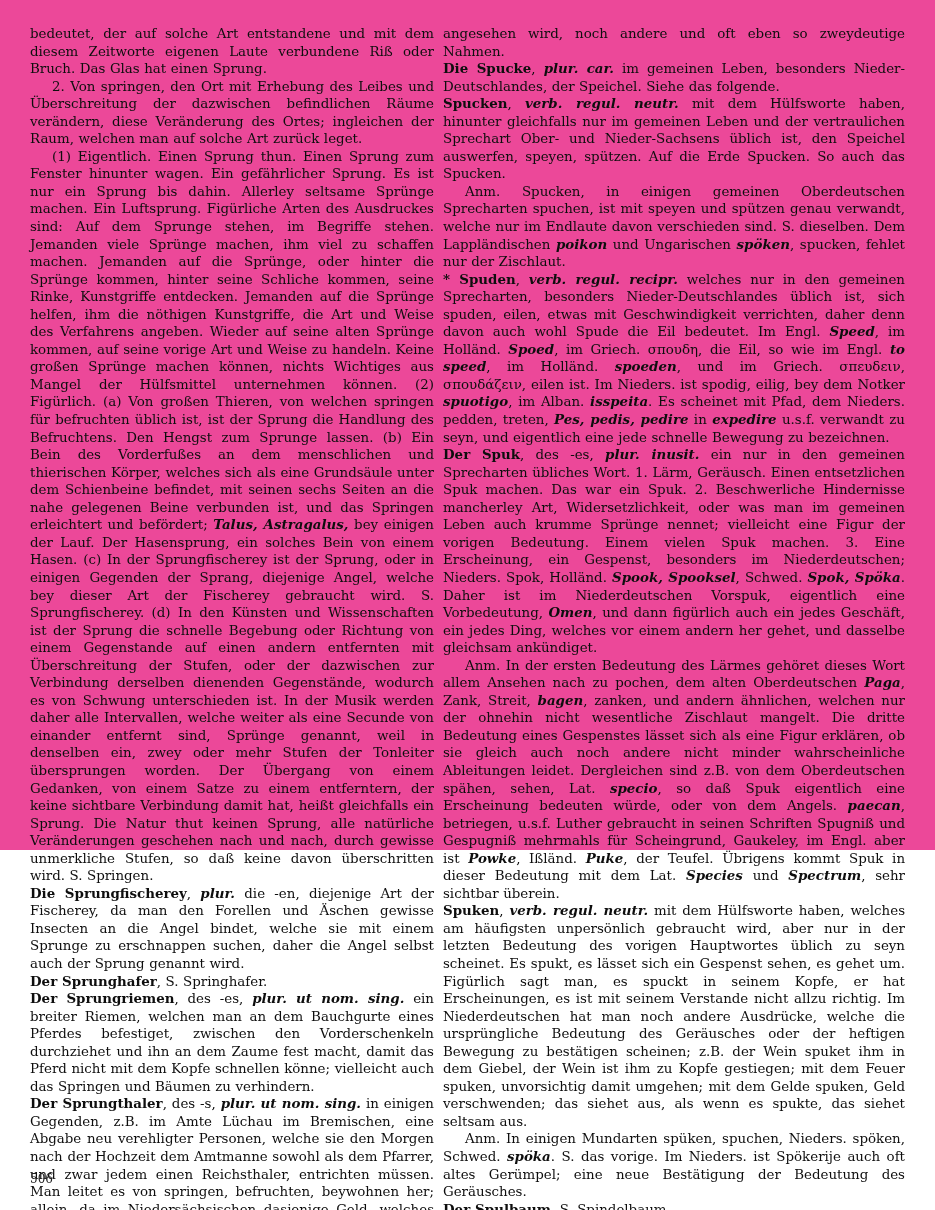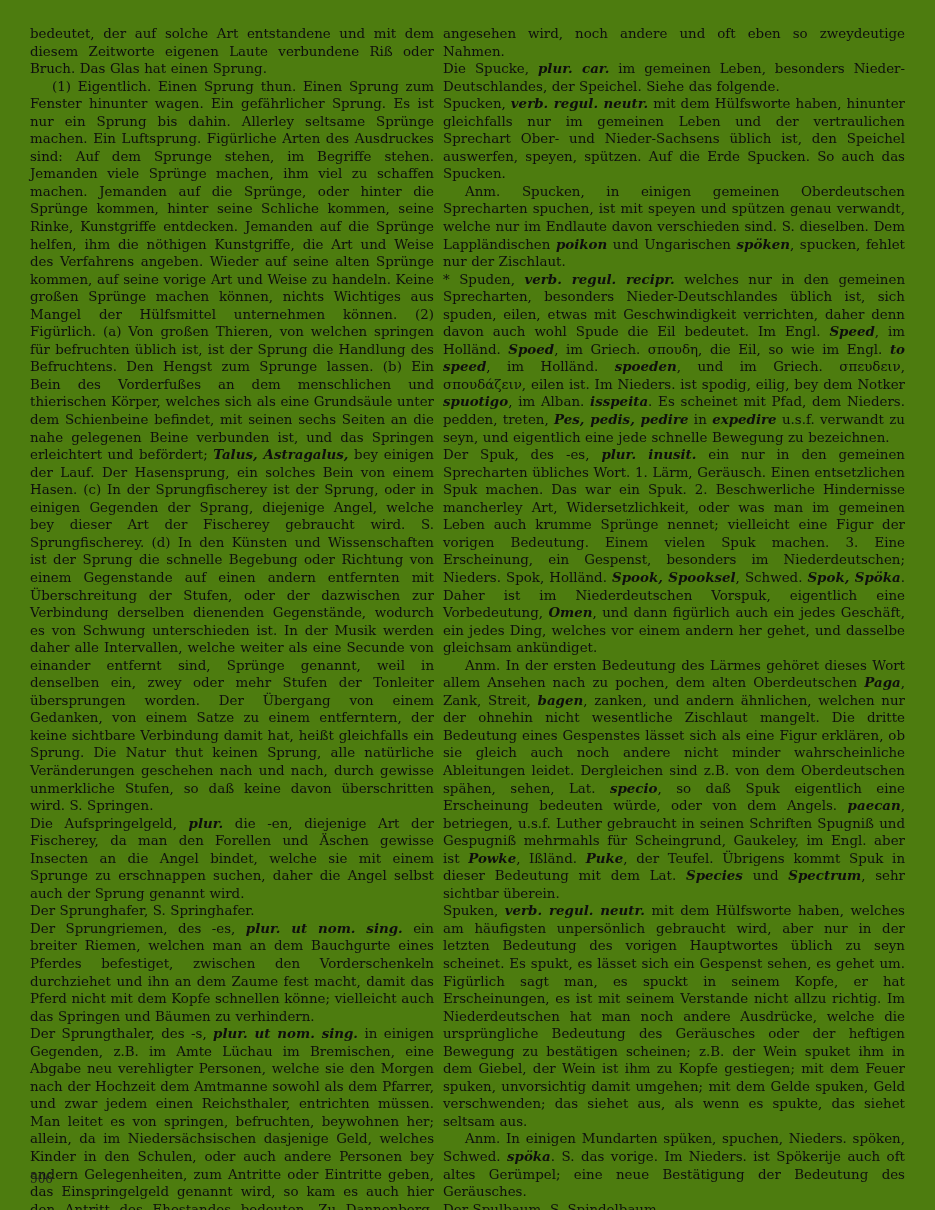--- a/index.html
+++ b/index.html
@@ -4,22 +4,22 @@
 <style>
   html, body { margin: 0; padding: 0; }
   body {
     width: 935px; height: 1210px;
     background: #ffffff;
     overflow: hidden;
     font-family: "DejaVu Serif", serif;
   }
   .sheet {
     position: relative;
-    width: 935px; height: 1210px;
-    background: #4d7c0f;
+    width: 935px; height: 850px;
+    background: #ec4899;
     color: #0e0e0e;
   }
   .cols {
     position: absolute;
     left: 30px; top: 25px;
     display: flex;
     gap: 9px;
   }
   .col { display: block; }
   .col-left  { width: 404px; }
@@ -27,38 +27,39 @@
   p.para {
     margin: 0;
     font-size: 13.4px;
     line-height: 17.55px;
     text-align: justify;
     hyphens: auto;
     -webkit-hyphens: auto;
     word-spacing: 0.02em;
   }
   p.indent { text-indent: 22px; }
-  .b { font-weight: normal; margin-top: 8px; }
+  .b { font-weight: bold; margin-top: 8px; }
   .i { font-style: italic; font-weight: bold; }
   .pagenum {
     position: absolute;
     left: 30px; top: 1172px;
     font-size: 12px;
     color: #222;
   }
 </style>
 </head>
 <body>
 
 <div class="sheet">
   <div class="cols">
     <div class="col col-left">
         <p class="para"><span>bedeutet, der auf solche Art entstandene und mit dem diesem Zeitworte eigenen Laute verbundene Riß oder Bruch. Das Glas hat einen Sprung.</span></p>
+        <p class="para indent"><span>2. Von springen, den Ort mit Erhebung des Leibes und Überschreitung der dazwischen befindlichen Räume verändern, diese Veränderung des Ortes; ingleichen der Raum, welchen man auf solche Art zurück leget.</span></p>
         <p class="para indent"><span>(1) Eigentlich. Einen Sprung thun. Einen Sprung zum Fenster hinunter wagen. Ein gefährlicher Sprung. Es ist nur ein Sprung bis dahin. Allerley seltsame Sprünge machen. Ein Luftsprung. Figürliche Arten des Ausdruckes sind: Auf dem Sprunge stehen, im Begriffe stehen. Jemanden viele Sprünge machen, ihm viel zu schaffen machen. Jemanden auf die Sprünge, oder hinter die Sprünge kommen, hinter seine Schliche kommen, seine Rinke, Kunstgriffe entdecken. Jemanden auf die Sprünge helfen, ihm die nöthigen Kunstgriffe, die Art und Weise des Verfahrens angeben. Wieder auf seine alten Sprünge kommen, auf seine vorige Art und Weise zu handeln. Keine großen Sprünge machen können, nichts Wichtiges aus Mangel der Hülfsmittel unternehmen können. (2) Figürlich. (a) Von großen Thieren, von welchen springen für befruchten üblich ist, ist der Sprung die Handlung des Befruchtens. Den Hengst zum Sprunge lassen. (b) Ein Bein des Vorderfußes an dem menschlichen und thierischen Körper, welches sich als eine Grundsäule unter dem Schienbeine befindet, mit seinen sechs Seiten an die nahe gelegenen Beine verbunden ist, und das Springen erleichtert und befördert; </span><span class="i">Talus, Astragalus,</span><span> bey einigen der Lauf. Der Hasensprung, ein solches Bein von einem Hasen. (c) In der Sprungfischerey ist der Sprung, oder in einigen Gegenden der Sprang, diejenige Angel, welche bey dieser Art der Fischerey gebraucht wird. S. Sprungfischerey. (d) In den Künsten und Wissenschaften ist der Sprung die schnelle Begebung oder Richtung von einem Gegenstande auf einen andern entfernten mit Überschreitung der Stufen, oder der dazwischen zur Verbindung derselben dienenden Gegenstände, wodurch es von Schwung unterschieden ist. In der Musik werden daher alle Intervallen, welche weiter als eine Secunde von einander entfernt sind, Sprünge genannt, weil in denselben ein, zwey oder mehr Stufen der Tonleiter übersprungen worden. Der Übergang von einem Gedanken, von einem Satze zu einem entferntern, der keine sichtbare Verbindung damit hat, heißt gleichfalls ein Sprung. Die Natur thut keinen Sprung, alle natürliche Veränderungen geschehen nach und nach, durch gewisse unmerkliche Stufen, so daß keine davon überschritten wird. S. Springen.</span></p>
-        <p class="para"><span class="b">Die Aufspringelgeld</span><span>, </span><span class="i">plur.</span><span> die -en, diejenige Art der Fischerey, da man den Forellen und Äschen gewisse Insecten an die Angel bindet, welche sie mit einem Sprunge zu erschnappen suchen, daher die Angel selbst auch der Sprung genannt wird.</span></p>
+        <p class="para"><span class="b">Die Sprungfischerey</span><span>, </span><span class="i">plur.</span><span> die -en, diejenige Art der Fischerey, da man den Forellen und Äschen gewisse Insecten an die Angel bindet, welche sie mit einem Sprunge zu erschnappen suchen, daher die Angel selbst auch der Sprung genannt wird.</span></p>
         <p class="para"><span class="b">Der Sprunghafer</span><span>, S. Springhafer.</span></p>
         <p class="para"><span class="b">Der Sprungriemen</span><span>, des -es, </span><span class="i">plur. ut nom. sing.</span><span> ein breiter Riemen, welchen man an dem Bauchgurte eines Pferdes befestiget, zwischen den Vorderschenkeln durchziehet und ihn an dem Zaume fest macht, damit das Pferd nicht mit dem Kopfe schnellen könne; vielleicht auch das Springen und Bäumen zu verhindern.</span></p>
         <p class="para"><span class="b">Der Sprungthaler</span><span>, des -s, </span><span class="i">plur. ut nom. sing.</span><span> in einigen Gegenden, z.B. im Amte Lüchau im Bremischen, eine Abgabe neu verehligter Personen, welche sie den Morgen nach der Hochzeit dem Amtmanne sowohl als dem Pfarrer, und zwar jedem einen Reichsthaler, entrichten müssen. Man leitet es von springen, befruchten, beywohnen her; allein, da im Niedersächsischen dasjenige Geld, welches Kinder in den Schulen, oder auch andere Personen bey andern Gelegenheiten, zum Antritte oder Eintritte geben, das Einspringelgeld genannt wird, so kam es auch hier den Antritt des Ehestandes bedeuten. Zu Dannenberg, auch im Bremischen, muß jedes neuverehligte Paar dem Gerichtsschulzen ein Upspringel- oder Aufspringelgeld von 8 Schilling geben. An andern Orten hat diese Abgabe, welche gemeiniglich als ein Überbleibsel des Rechts der ersten Nacht</span></p>
       </div>
     <div class="col col-right">
         <p class="para"><span>angesehen wird, noch andere und oft eben so zweydeutige Nahmen.</span></p>
         <p class="para"><span class="b">Die Spucke</span><span>, </span><span class="i">plur. car.</span><span> im gemeinen Leben, besonders Nieder-Deutschlandes, der Speichel. Siehe das folgende.</span></p>
         <p class="para"><span class="b">Spucken</span><span>, </span><span class="i">verb. regul. neutr.</span><span> mit dem Hülfsworte haben, hinunter gleichfalls nur im gemeinen Leben und der vertraulichen Sprechart Ober- und Nieder-Sachsens üblich ist, den Speichel auswerfen, speyen, spützen. Auf die Erde Spucken. So auch das Spucken.</span></p>
         <p class="para indent"><span>Anm. Spucken, in einigen gemeinen Oberdeutschen Sprecharten spuchen, ist mit speyen und spützen genau verwandt, welche nur im Endlaute davon verschieden sind. S. dieselben. Dem Lappländischen </span><span class="i">poikon</span><span> und Ungarischen </span><span class="i">spöken</span><span>, spucken, fehlet nur der Zischlaut.</span></p>
         <p class="para"><span class="b">* Spuden</span><span>, </span><span class="i">verb. regul. recipr.</span><span> welches nur in den gemeinen Sprecharten, besonders Nieder-Deutschlandes üblich ist, sich spuden, eilen, etwas mit Geschwindigkeit verrichten, daher denn davon auch wohl Spude die Eil bedeutet. Im Engl. </span><span class="i">Speed</span><span>, im Holländ. </span><span class="i">Spoed</span><span>, im Griech. σπουδη, die Eil, so wie im Engl. </span><span class="i">to speed</span><span>, im Holländ. </span><span class="i">spoeden</span><span>, und im Griech. σπευδειν, σπουδάζειν, eilen ist. Im Nieders. ist spodig, eilig, bey dem Notker </span><span class="i">spuotigo</span><span>, im Alban. </span><span class="i">isspeita</span><span>. Es scheinet mit Pfad, dem Nieders. pedden, treten, </span><span class="i">Pes, pedis, pedire</span><span> in </span><span class="i">expedire</span><span> u.s.f. verwandt zu seyn, und eigentlich eine jede schnelle Bewegung zu bezeichnen.</span></p>

